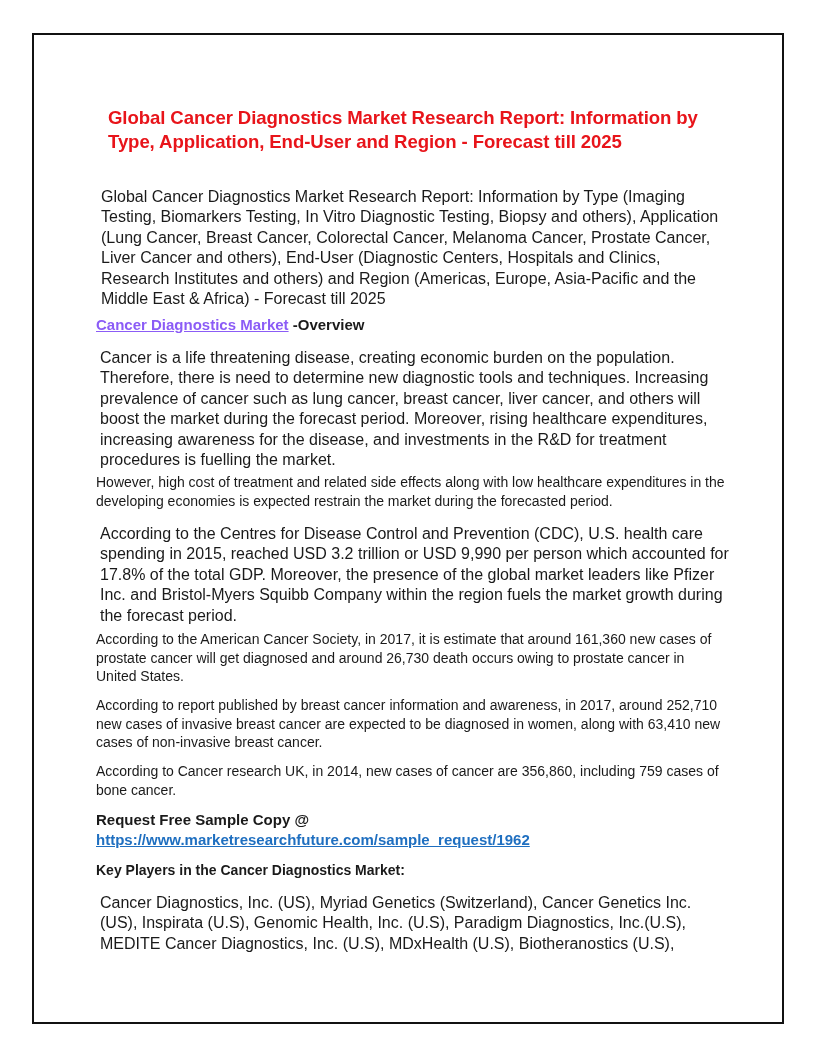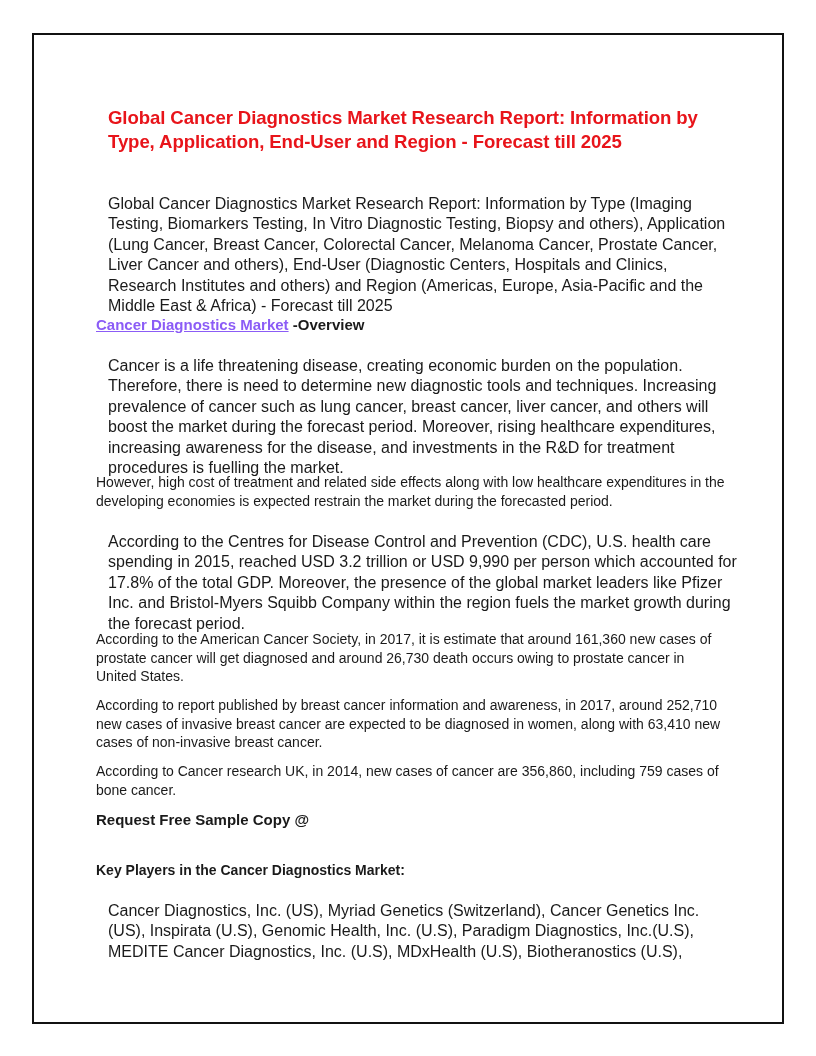--- a/index.html
+++ b/index.html
@@ -32,21 +32,21 @@
     }
     .title {
       color: #e8141a;
       font-weight: bold;
       font-size: 18.6px;
       line-height: 24px;
       margin: 12px;
       letter-spacing: -0.1px;
     }
     .subtitle {
-      margin: 12px;
+      margin: 5px;
       position: absolute;
       top: 88px;
       font-size: 16px;
       line-height: 20.4px;
       width: 630px;
     }
     .overview-heading {
       position: absolute;
       top: 221px;
       font-size: 15px;
@@ -54,21 +54,21 @@
       line-height: 20px;
       margin: 0;
     }
     .overview-heading a {
       color: #8b5cf6;
       text-decoration: underline;
     }
     .p-large {
       font-size: 16px;
       line-height: 20.4px;
-      margin: 12px;
+      margin: 4px;
       position: absolute;
       width: 630px;
     }
     .p-small {
       font-size: 14px;
       line-height: 18.5px;
       margin: 0;
       position: absolute;
       width: 630px;
     }
@@ -113,17 +113,18 @@
 
   <p class="p-large" style="top:426px;">According to the Centres for Disease Control and Prevention (CDC), U.S. health care spending in 2015, reached USD 3.2 trillion or USD 9,990 per person which accounted for 17.8% of the total GDP. Moreover, the presence of the global market leaders like Pfizer Inc. and Bristol-Myers Squibb Company within the region fuels the market growth during the forecast period.</p>
 
   <p class="p-small" style="top:536px;">According to the American Cancer Society, in 2017, it is estimate that around 161,360 new cases of prostate cancer will get diagnosed and around 26,730 death occurs owing to prostate cancer in United States.</p>
 
   <p class="p-small" style="top:602px;">According to report published by breast cancer information and awareness, in 2017, around 252,710 new cases of invasive breast cancer are expected to be diagnosed in women, along with 63,410 new cases of non-invasive breast cancer.</p>
 
   <p class="p-small" style="top:668px;">According to Cancer research UK, in 2014, new cases of cancer are 356,860, including 759 cases of bone cancer.</p>
 
   <p class="bold-label" style="top:716px;">Request Free Sample Copy @</p>
+  <a class="link" style="top:736px;">https://www.marketresearchfuture.com/sample_request/1962</a>
 
   <p class="key-heading" style="top:767px;text-align:center;">Key Players in the Cancer Diagnostics Market:</p>
 
   <p class="p-large" style="top:795px;">Cancer Diagnostics, Inc. (US), Myriad Genetics (Switzerland), Cancer Genetics Inc. (US), Inspirata (U.S), Genomic Health, Inc. (U.S), Paradigm Diagnostics, Inc.(U.S), MEDITE Cancer Diagnostics, Inc. (U.S), MDxHealth (U.S), Biotheranostics (U.S),</p>
 </div>
 
 </body></html>

